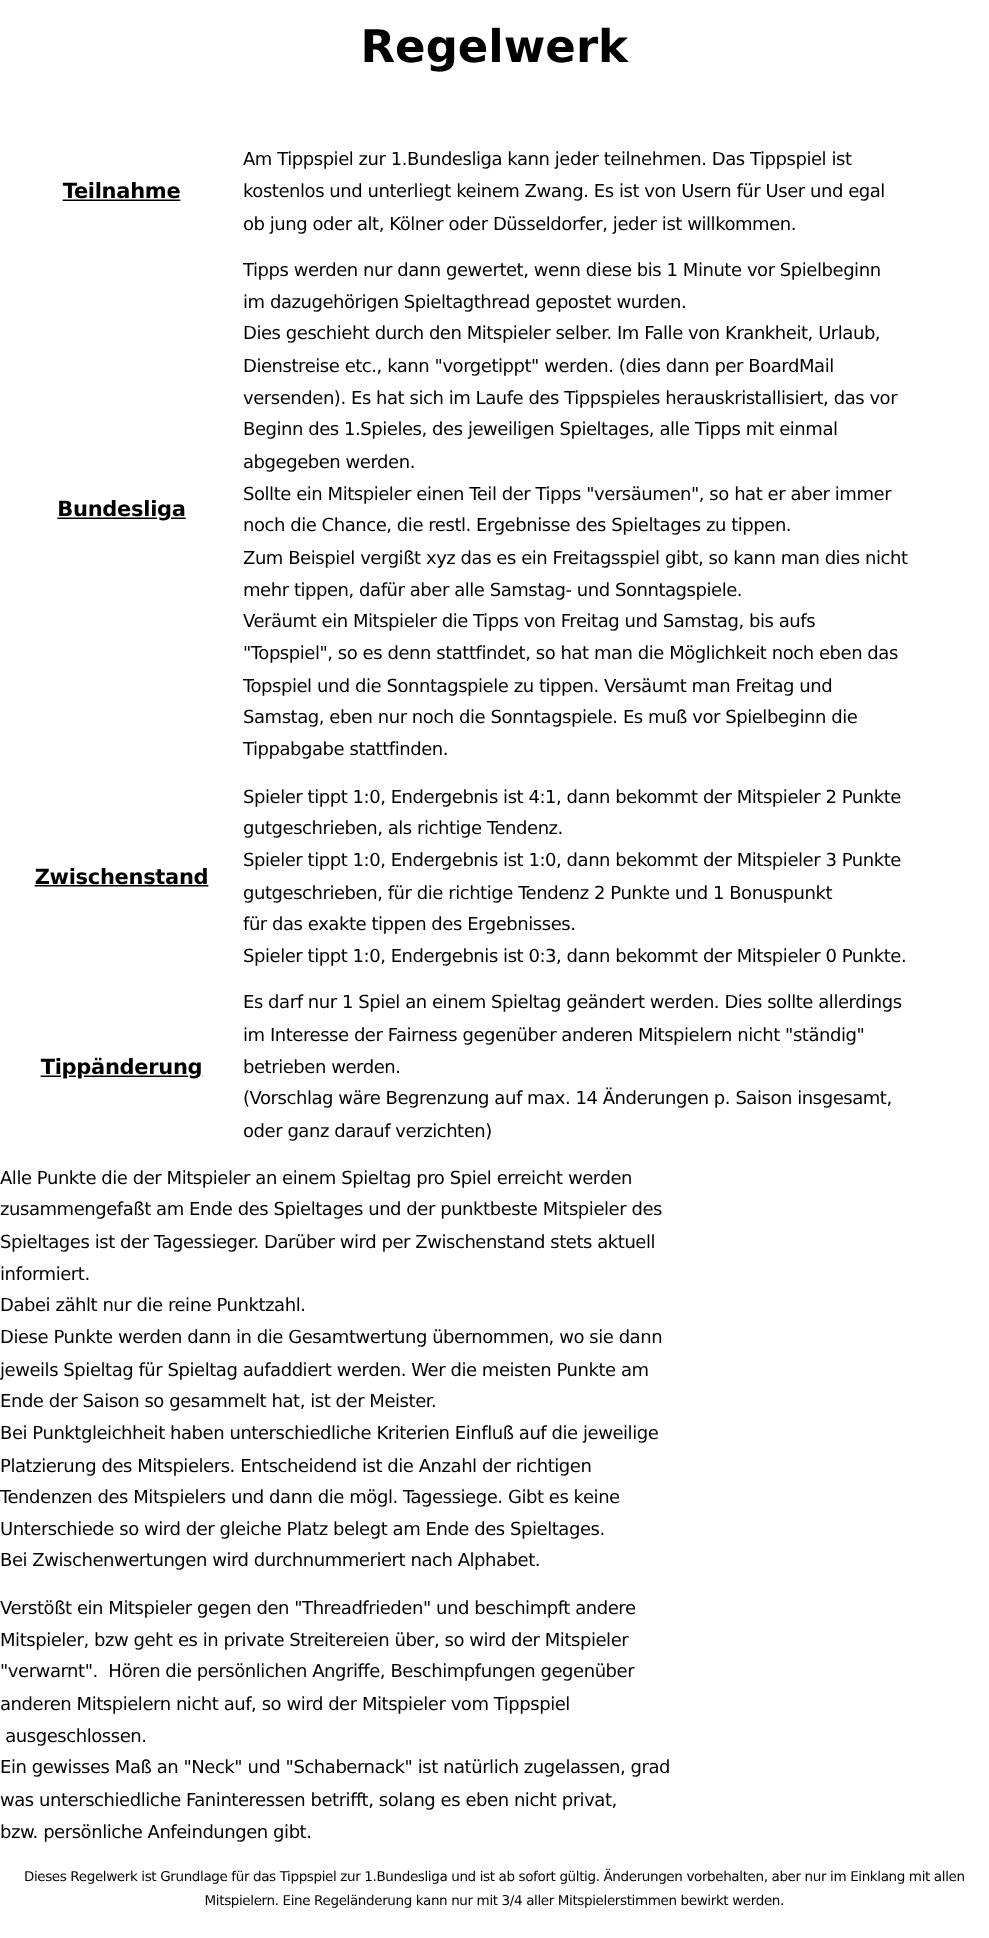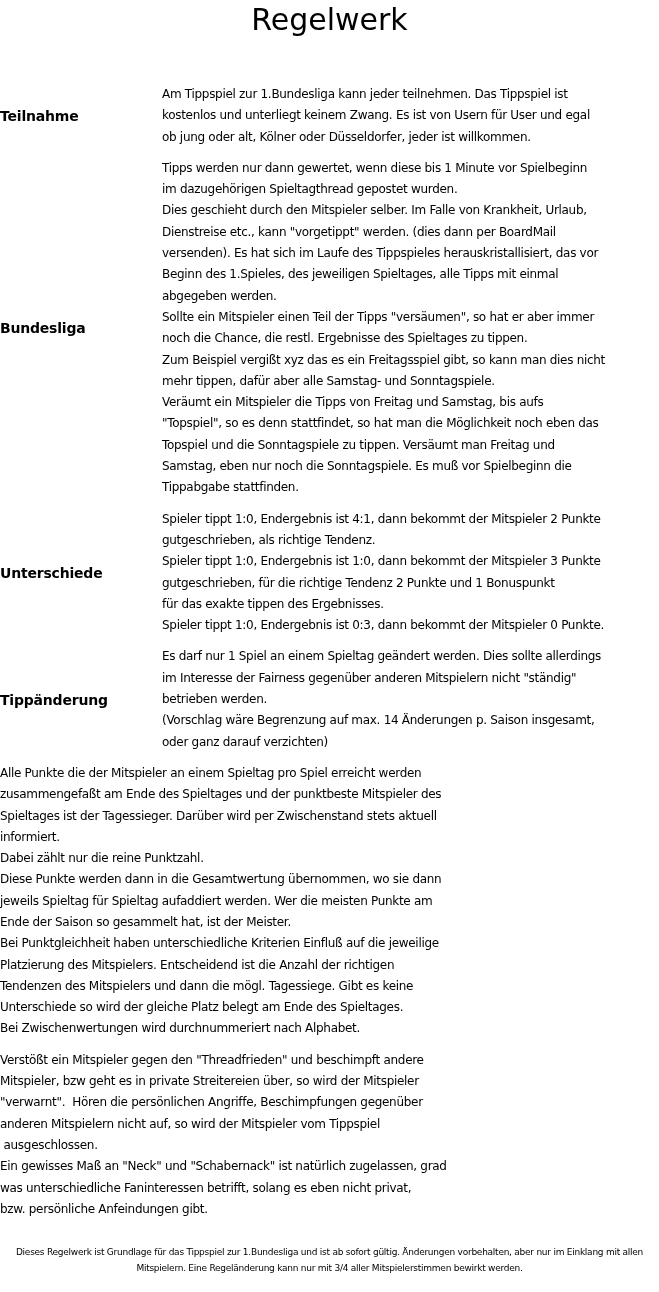--- a/index.html
+++ b/index.html
@@ -14,57 +14,60 @@
     color: #000000;
     font-family: "DejaVu Sans", sans-serif;
   }
   .page {
     width: 659px;
     height: 1292px;
     position: relative;
   }
   .doc-title {
     margin: 0;
+    padding-top: 12px;
     text-align: center;
     font-size: 30px;
-    font-weight: normal;
+    font-weight: bold;
     letter-spacing: 0px;
     line-height: 40px;
     font-family: "DejaVu Sans", sans-serif;
   }
   .content {
     margin-top: 44px;
   }
   .row {
     display: flex;
     margin-bottom: 10px;
   }
   .label-col {
     width: 162px;
     flex: 0 0 162px;
     display: flex;
     align-items: center;
+    justify-content: center;
+    text-decoration: underline;
   }
   .section-label {
     font-size: 14px;
     font-weight: bold;
     letter-spacing: -0.2px;
     font-family: "DejaVu Sans", sans-serif;
   }
   .text-col {
     flex: 1 1 auto;
     padding-right: 22px;
     font-size: 12px;
     line-height: 21.3px;
     letter-spacing: -0.3px;
     white-space: pre-wrap;
     font-family: "DejaVu Sans", sans-serif;
   }
   .doc-footer {
-    margin-top: 24px;
+    margin-top: 12px;
     padding: 0 4px;
     text-align: center;
     font-size: 9px;
     line-height: 16px;
     letter-spacing: -0.25px;
     font-family: "DejaVu Sans", sans-serif;
   }
 </style>
 </head>
 <body>
@@ -101,21 +104,21 @@
 mehr tippen, dafür aber alle Samstag- und Sonntagspiele.
 Veräumt ein Mitspieler die Tipps von Freitag und Samstag, bis aufs
 "Topspiel", so es denn stattfindet, so hat man die Möglichkeit noch eben das
 Topspiel und die Sonntagspiele zu tippen. Versäumt man Freitag und
 Samstag, eben nur noch die Sonntagspiele. Es muß vor Spielbeginn die
 Tippabgabe stattfinden.</div>
     </div>
 
     <div class="row">
       <div class="label-col">
-        <span class="section-label">Unterschiede</span>
+        <span class="section-label">Zwischenstand</span>
       </div>
       <div class="text-col">Spieler tippt 1:0, Endergebnis ist 4:1, dann bekommt der Mitspieler 2 Punkte
 gutgeschrieben, als richtige Tendenz.
 Spieler tippt 1:0, Endergebnis ist 1:0, dann bekommt der Mitspieler 3 Punkte
 gutgeschrieben, für die richtige Tendenz 2 Punkte und 1 Bonuspunkt
 für das exakte tippen des Ergebnisses.
 Spieler tippt 1:0, Endergebnis ist 0:3, dann bekommt der Mitspieler 0 Punkte.</div>
     </div>
 
     <div class="row">

